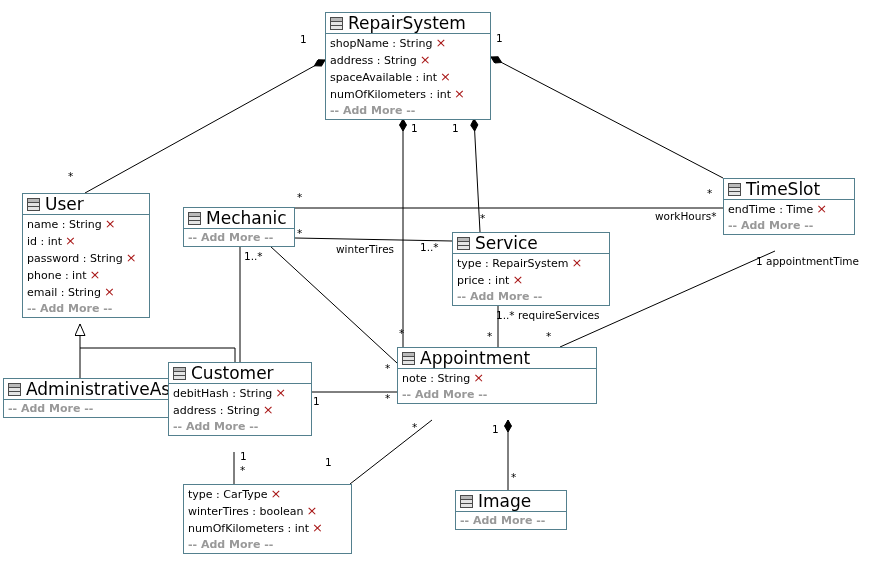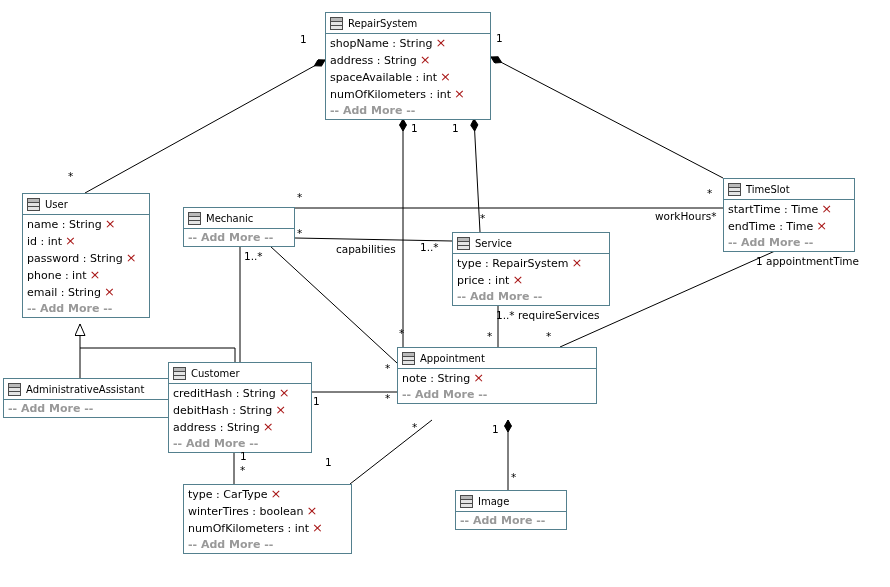--- a/index.html
+++ b/index.html
@@ -3,21 +3,21 @@
 <meta charset="utf-8">
 <style>
   html,body{margin:0;padding:0;background:#fff;}
   #canvas{position:relative;width:890px;height:587px;background:#ffffff;overflow:hidden;
           font-family:"DejaVu Sans",sans-serif;}
   svg.wires{position:absolute;left:0;top:0;z-index:1;}
   .cls{position:absolute;background:#fff;border:1px solid #54808e;z-index:2;font-size:11px;color:#000;}
   .cls-h{display:flex;align-items:center;gap:5px;padding:0 4px;height:20px;border-bottom:1px solid #54808e;white-space:nowrap;}
   .cicon{width:11px;height:11px;border:1px solid #4a4a4a;flex:0 0 auto;
          background:linear-gradient(#b9b9b9 0 3px,#4a4a4a 3px 4px,#e4e4e4 4px 7px,#4a4a4a 7px 8px,#e4e4e4 8px 11px);}
-  .cname{font-size:10px;}
+  .cname{font-size:17px;}
   .attr{height:17px;line-height:17px;padding:0 4px;white-space:nowrap;}
   .del{color:#a81616;font-size:13px;margin-left:3px;line-height:17px;cursor:pointer;}
   .addmore{color:#999;height:17px;line-height:17px;padding:0 4px;white-space:nowrap;cursor:pointer;font-weight:bold;}
   .elabel{position:absolute;font-size:10.5px;color:#000;z-index:3;white-space:nowrap;line-height:12px;}
 </style>
 </head>
 <body>
 
 <div id="canvas">
 
@@ -79,21 +79,20 @@
       <span class="cname">Mechanic</span>
     </div>
     <div class="addmore">-- Add More --</div>
   </div>
 
   <div class="cls" style="left:723px;top:178px;width:130px">
     <div class="cls-h">
       <span class="cicon"></span>
       <span class="cname">TimeSlot</span>
     </div>
-    <div class="attr"><span>startTime : Time</span><span class="del">×</span></div>
     <div class="attr"><span>endTime : Time</span><span class="del">×</span></div>
     <div class="addmore">-- Add More --</div>
   </div>
 
   <div class="cls" style="left:452px;top:232px;width:156px">
     <div class="cls-h">
       <span class="cicon"></span>
       <span class="cname">Service</span>
     </div>
     <div class="attr"><span>type : RepairSystem</span><span class="del">×</span></div>
@@ -116,21 +115,20 @@
       <span class="cname">AdministrativeAssistant</span>
     </div>
     <div class="addmore">-- Add More --</div>
   </div>
 
   <div class="cls" style="left:168px;top:362px;width:142px">
     <div class="cls-h">
       <span class="cicon"></span>
       <span class="cname">Customer</span>
     </div>
-    <div class="attr"><span>creditHash : String</span><span class="del">×</span></div>
     <div class="attr"><span>debitHash : String</span><span class="del">×</span></div>
     <div class="attr"><span>address : String</span><span class="del">×</span></div>
     <div class="addmore">-- Add More --</div>
   </div>
 
   <div class="cls" style="left:183px;top:484px;width:167px">
     <div class="attr"><span>type : CarType</span><span class="del">×</span></div>
     <div class="attr"><span>winterTires : boolean</span><span class="del">×</span></div>
     <div class="attr"><span>numOfKilometers : int</span><span class="del">×</span></div>
     <div class="addmore">-- Add More --</div>
@@ -146,21 +144,21 @@
 
   <span class="elabel" style="left:300px;top:33px">1</span>
   <span class="elabel" style="left:68px;top:170px">*</span>
   <span class="elabel" style="left:496px;top:32px">1</span>
   <span class="elabel" style="left:707px;top:187px">*</span>
   <span class="elabel" style="left:411px;top:122px">1</span>
   <span class="elabel" style="left:452px;top:122px">1</span>
   <span class="elabel" style="left:297px;top:191px">*</span>
   <span class="elabel" style="left:655px;top:210px">workHours*</span>
   <span class="elabel" style="left:297px;top:227px">*</span>
-  <span class="elabel" style="left:336px;top:243px">capabilities</span>
+  <span class="elabel" style="left:336px;top:243px">winterTires</span>
   <span class="elabel" style="left:420px;top:241px">1..*</span>
   <span class="elabel" style="left:244px;top:250px">1..*</span>
   <span class="elabel" style="left:480px;top:212px">*</span>
   <span class="elabel" style="left:496px;top:309px">1..* requireServices</span>
   <span class="elabel" style="left:487px;top:330px">*</span>
   <span class="elabel" style="left:399px;top:327px">*</span>
   <span class="elabel" style="left:546px;top:330px">*</span>
   <span class="elabel" style="left:756px;top:255px">1 appointmentTime</span>
   <span class="elabel" style="left:385px;top:362px">*</span>
   <span class="elabel" style="left:313px;top:395px">1</span>

